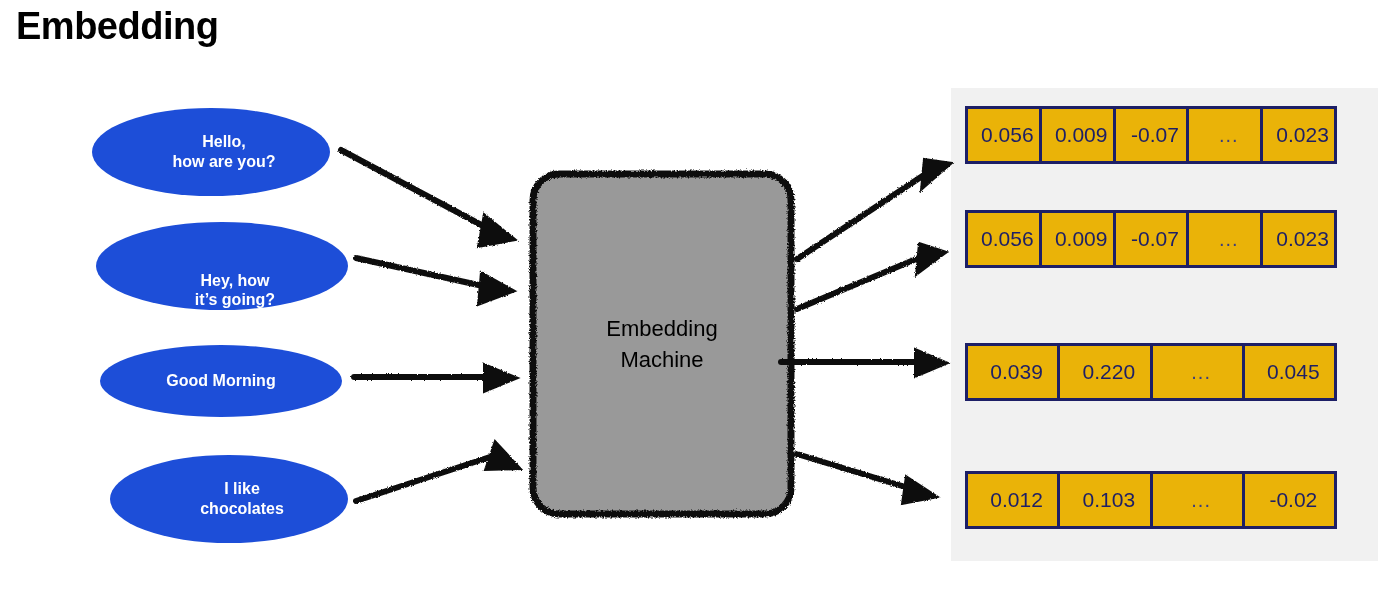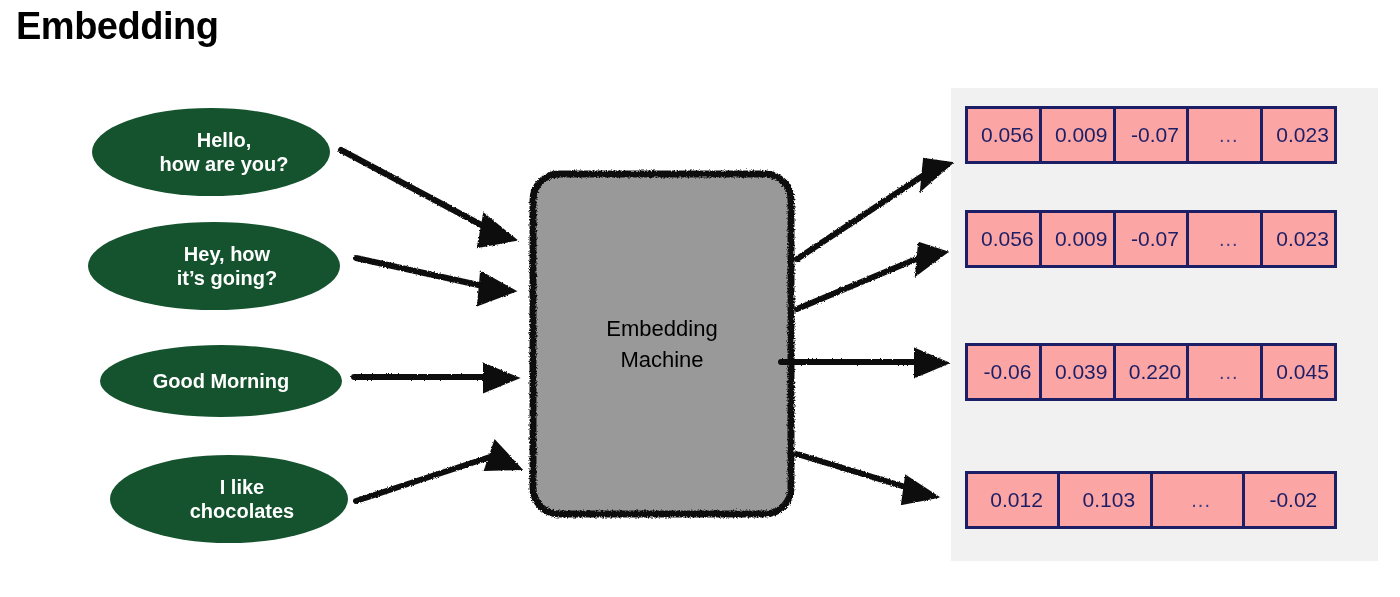--- a/index.html
+++ b/index.html
@@ -57,54 +57,54 @@
   .vector-cell {
     flex: 1 1 0;
     display: flex;
     align-items: center;
     justify-content: center;
     box-sizing: border-box;
     border-right: 3px solid #1d1f66;
     font-size: 21px;
     color: #1d1f66;
     letter-spacing: 0px;
-    background: #fca5a5;
+    background: #eab308;
     padding-left: 8px;
   }
   .vector-cell:last-child { border-right: none; }
   .vector-cell.ellipsis {
     font-size: 20px;
     color: #3b3d80;
     letter-spacing: 1px;
   }
 
   #vector-row-0 { top: 106px; }
   #vector-row-1 { top: 210px; }
   #vector-row-2 { top: 343px; }
   #vector-row-3 { top: 471px; text-align: center; }
 
   
   .input-ellipse {
     position: absolute;
     border-radius: 50%;
-    background: #14532d;
+    background: #1d4ed8;
     display: flex;
     align-items: center;
     justify-content: center;
     text-align: center;
     color: #ffffff;
     font-weight: bold;
-    font-size: 20px;
+    font-size: 16px;
     line-height: 1.22;
     box-sizing: border-box;
   }
   .input-ellipse .label { display: block; padding-left: 26px; }
 
   #input-ellipse-0 { left: 92px;  top: 108px; width: 238px; height: 88px; }
-  #input-ellipse-1 { left: 88px;  top: 222px; width: 252px; height: 88px; }
+  #input-ellipse-1 { left: 96px;  top: 222px; width: 252px; height: 88px; align-items: flex-end; }
   #input-ellipse-2 { left: 100px; top: 345px; width: 242px; height: 72px; }
   #input-ellipse-2 .label { padding-left: 0; }
   #input-ellipse-3 { left: 110px; top: 455px; width: 238px; height: 88px; }
 
   
   #embedding-machine {
     position: absolute;
     left: 527px;
     top: 168px;
     width: 270px;
@@ -207,21 +207,20 @@
 
   <div class="vector-row" id="vector-row-1">
     <div class="vector-cell">0.056</div>
     <div class="vector-cell">0.009</div>
     <div class="vector-cell">-0.07</div>
     <div class="vector-cell ellipsis">...</div>
     <div class="vector-cell">0.023</div>
   </div>
 
   <div class="vector-row" id="vector-row-2">
-    <div class="vector-cell">-0.06</div>
     <div class="vector-cell">0.039</div>
     <div class="vector-cell">0.220</div>
     <div class="vector-cell ellipsis">...</div>
     <div class="vector-cell">0.045</div>
   </div>
 
   <div class="vector-row" id="vector-row-3">
     <div class="vector-cell">0.012</div>
     <div class="vector-cell">0.103</div>
     <div class="vector-cell ellipsis">...</div>

